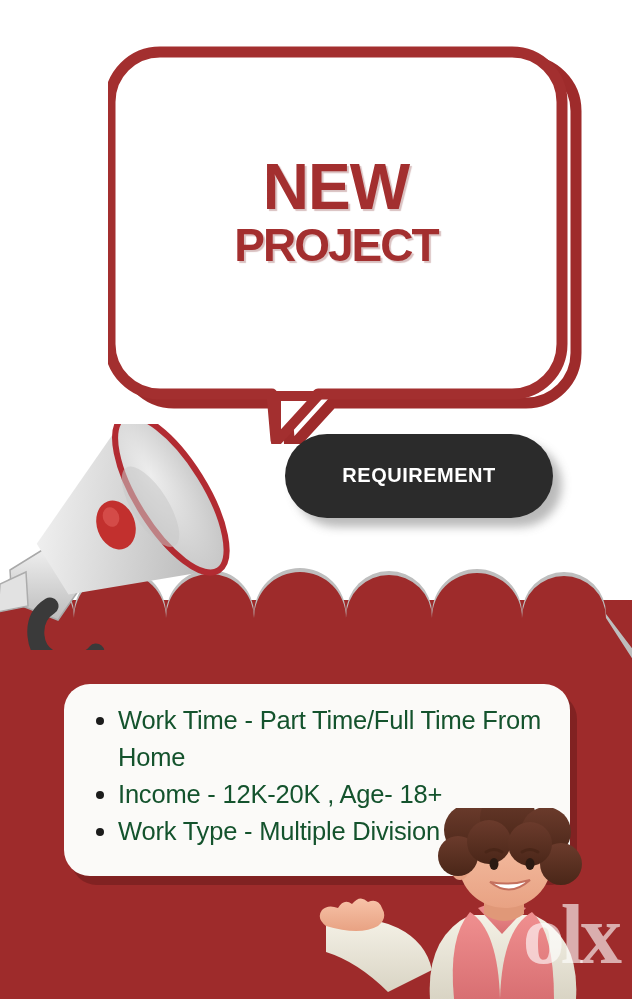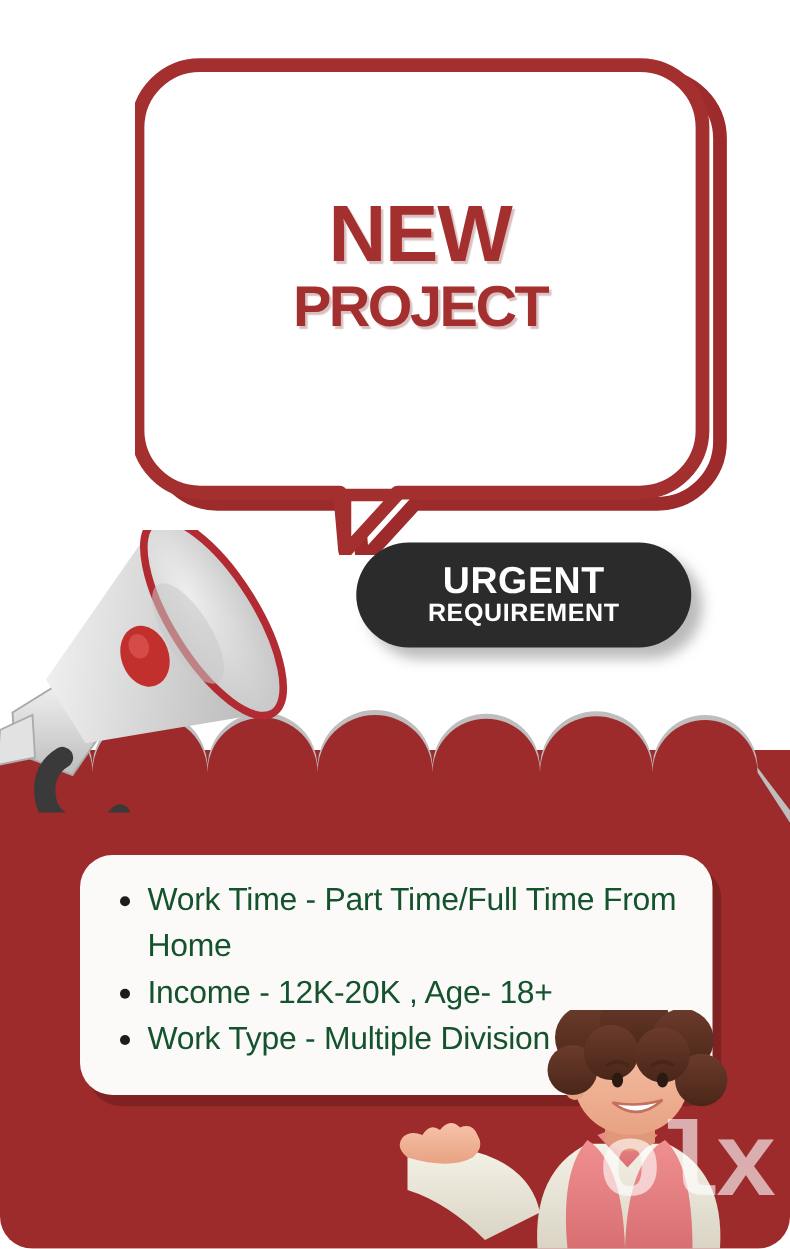--- a/index.html
+++ b/index.html
@@ -10,21 +10,20 @@
     background:#ffffff;
     font-family:"Liberation Sans", sans-serif;
     overflow:hidden;
   }
 
   #flyer {
     position:relative;
     width:632px; height:999px;
     background:#ffffff;
     overflow:hidden;
-    border-radius:26px;
   }
 
   
   .red-panel {
     position:absolute;
     left:0; top:600px;
     width:632px; height:399px;
     background:#9E2B2B;
     z-index:2;
   }
@@ -147,21 +146,21 @@
     width:314px; height:191px;
     z-index:9;
   }
   .character svg { display:block; }
 
   
   .olx-logo {
     position:absolute;
     right:14px; bottom:22px;
     z-index:12;
-    font-family:Liberation Mono, monospace;
+    font-family:Liberation Serif, serif;
     font-weight:bold;
     font-size:84px;
     line-height:1;
     color:rgba(255,255,255,0.62);
     letter-spacing:-4px;
     user-select:none;
   }
 </style>
 </head>
 <body>
@@ -245,21 +244,20 @@
         <ellipse cx="200" cy="107" rx="34" ry="90" fill="none" stroke="#B22B32" stroke-width="6"></ellipse>
         <ellipse cx="176" cy="107" rx="18" ry="46" fill="#C9C9C9" opacity="0.55"></ellipse>
       </g>
 
       <ellipse cx="134" cy="101" rx="19" ry="25" fill="#C2302E" transform="rotate(-20 134 101)"></ellipse>
       <ellipse cx="129" cy="93" rx="8" ry="10" fill="#D8534F" opacity="0.8" transform="rotate(-20 129 93)"></ellipse>
     </svg>
   </div>
 
   <div class="urgent-pill">
-    <div class="urgent-line big">URGENT</div>
     <div class="urgent-line">REQUIREMENT</div>
   </div>
 
   <div class="info-card">
     <ul class="bullets">
       <li class="bullet-item">Work Time - Part Time/Full Time From Home</li>
       <li class="bullet-item">Income - 12K-20K ,  Age- 18+</li>
       <li class="bullet-item">Work Type - Multiple Division</li>
     </ul>
   </div>

